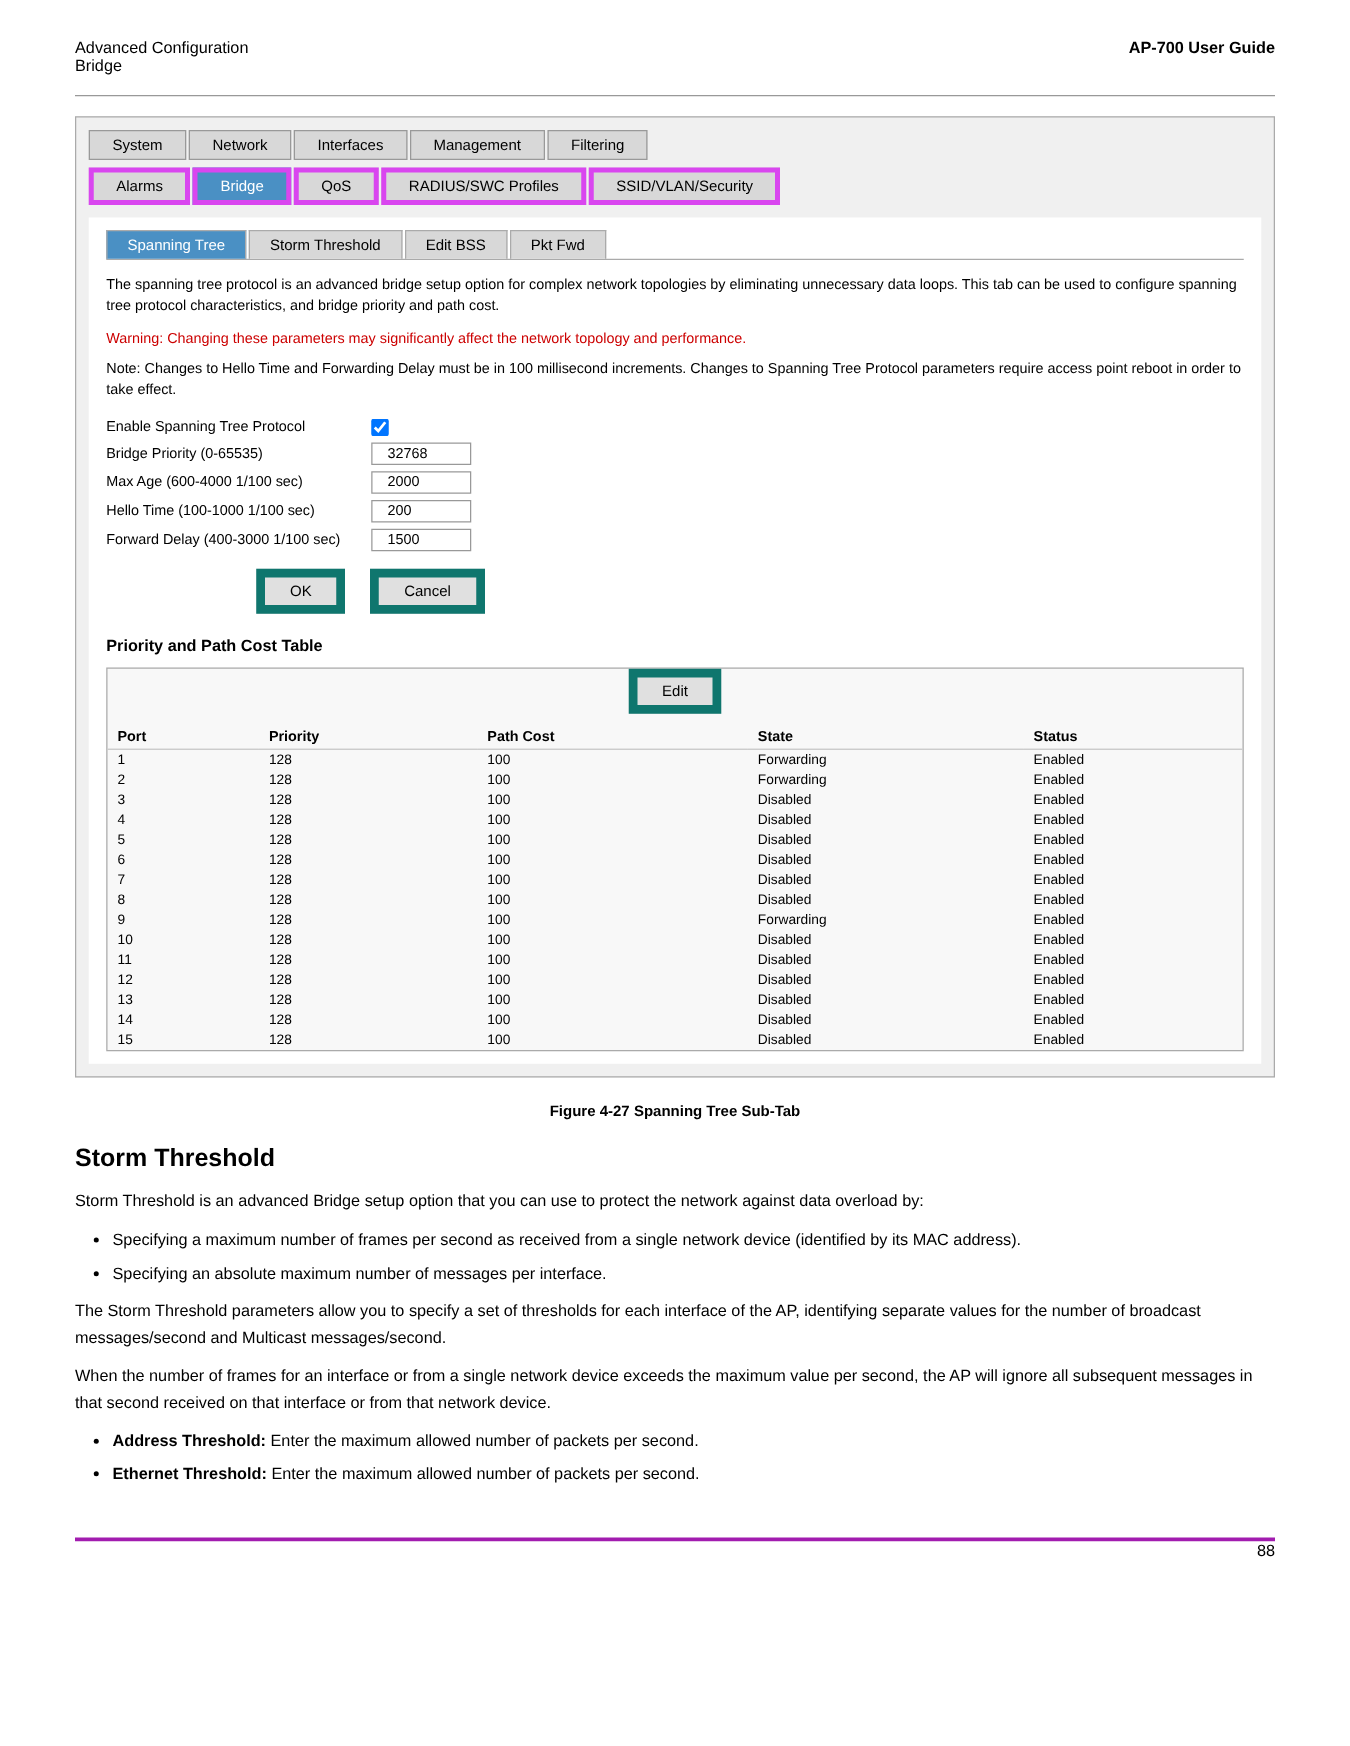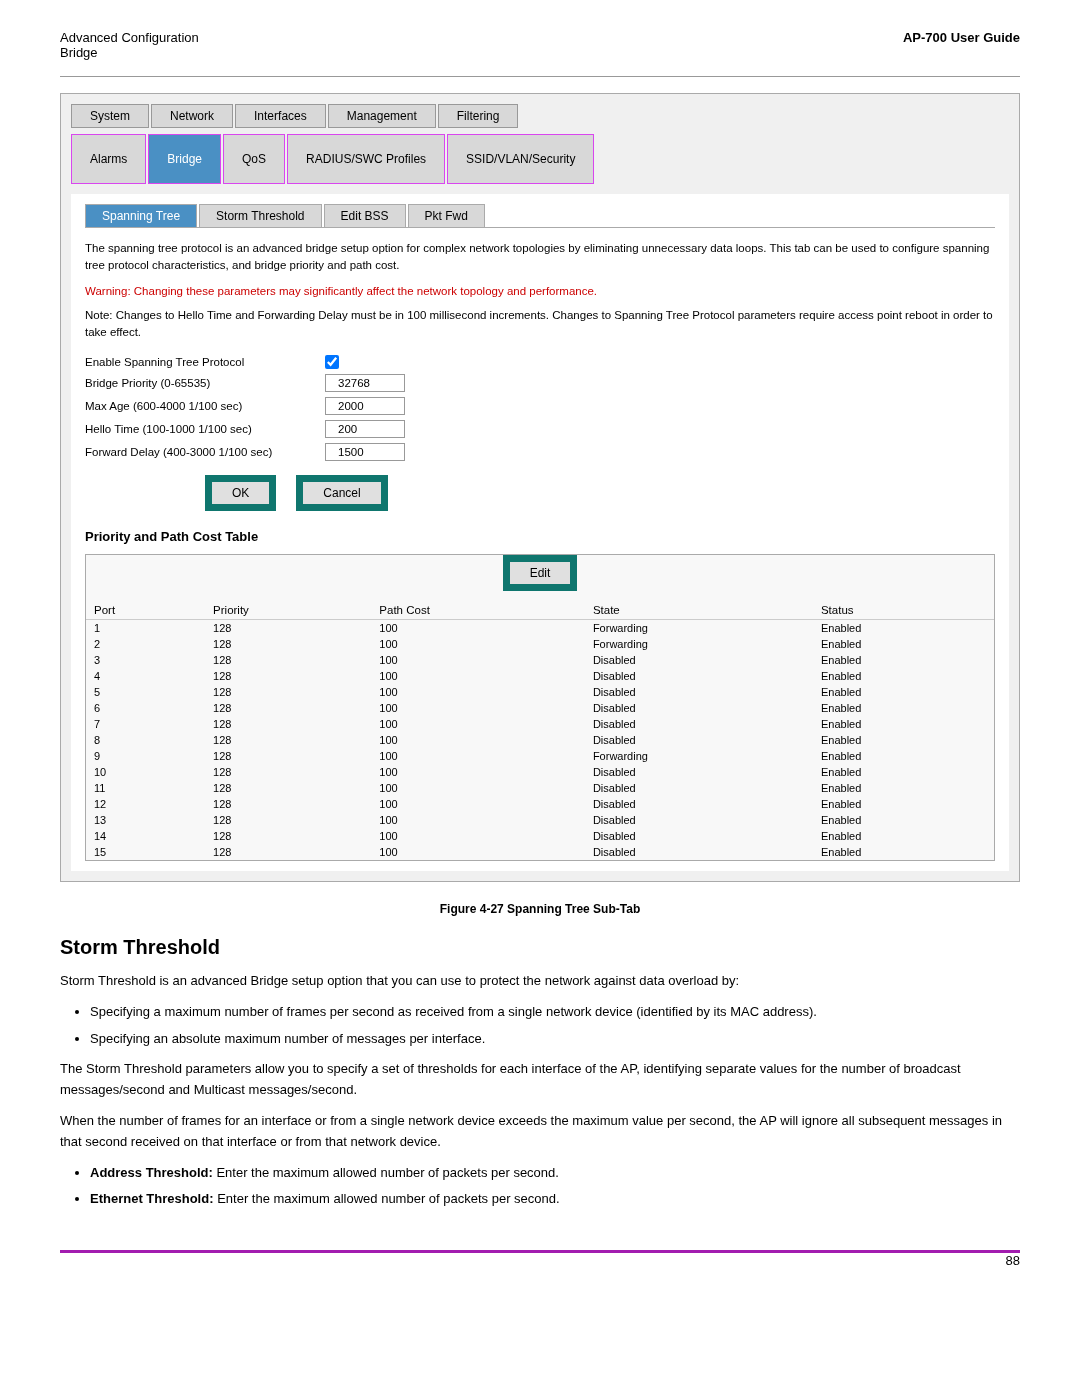--- a/index.html
+++ b/index.html
@@ -66,23 +66,23 @@
       color: #000;
     }
 
     .tab-row-2 {
       display: flex;
       gap: 2px;
       margin-bottom: 10px;
     }
 
     .tab2 {
-      padding: 17px 18px;
+      padding: 4px 18px;
       background: #d8d8d8;
-      border: 1px solid #d946ef;
+      border: 4px solid #d946ef;
       cursor: pointer;
       font-size: 12px;
     }
 
     .tab2.blue-active {
       background: #4a90c4;
       color: #fff;
     }
 
     
@@ -132,21 +132,21 @@
     }
 
     .form-row {
       display: flex;
       align-items: center;
       margin-bottom: 5px;
     }
 
     .form-label {
       font-size: 11.5px;
-      width: 240px;
+      width: 212px;
     }
 
     .form-input {
       border: 1px solid #999;
       padding: 2px 12px;
       font-size: 11.5px;
       width: 80px;
     }
 
     .form-checkbox {
@@ -191,21 +191,21 @@
     }
 
     .data-table {
       width: 100%;
       border-collapse: collapse;
       font-size: 11.5px;
     }
 
     .data-table th {
       text-align: left;
-      font-weight: normal;
+      font-weight: bold;
       padding: 3px 8px;
       border-bottom: 1px solid #ccc;
     }
 
     .data-table td {
       padding: 2px 8px;
       font-size: 11px;
     }
 
     

